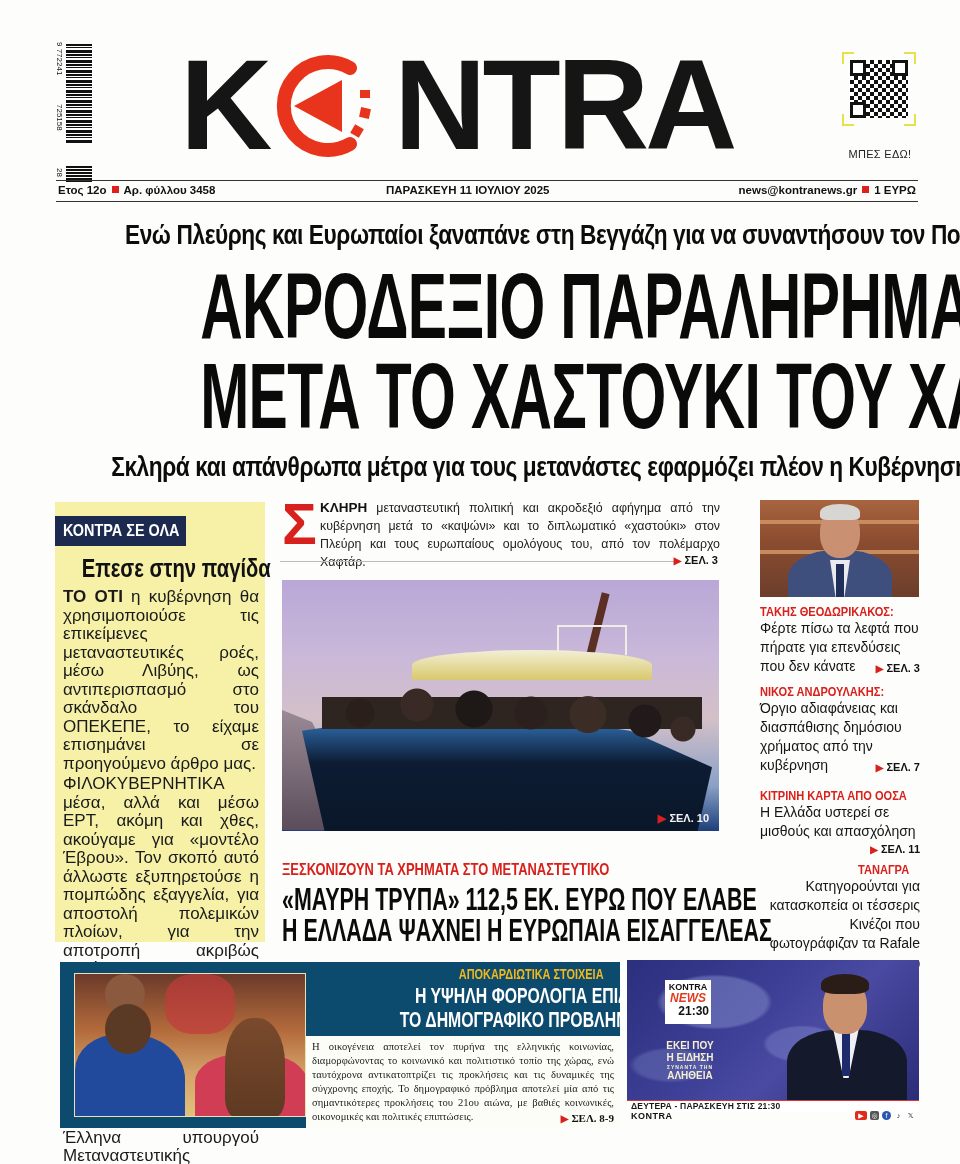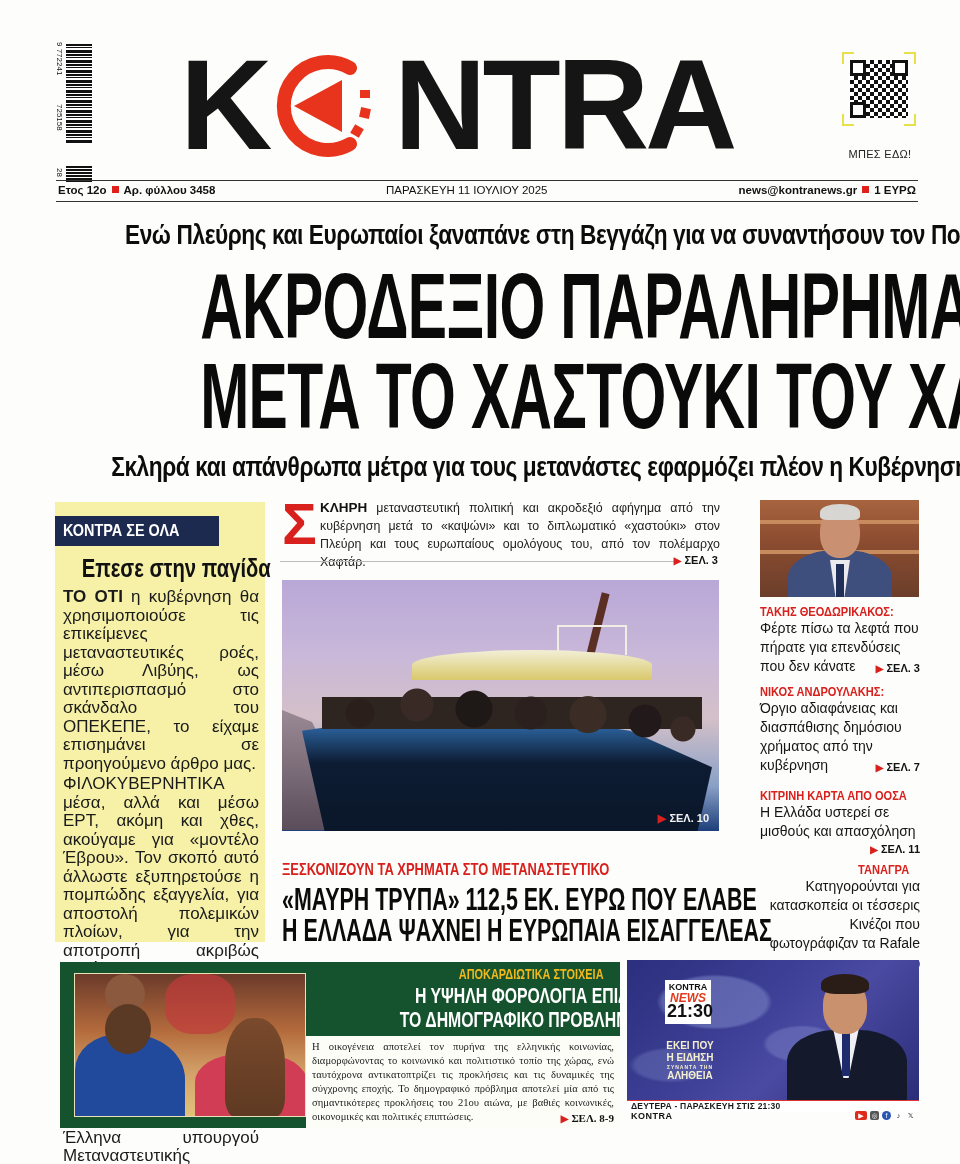--- a/index.html
+++ b/index.html
@@ -26,34 +26,34 @@
     background:
       linear-gradient(#111,#111) 0 0/16px 16px no-repeat,
       linear-gradient(#111,#111) 42px 0/16px 16px no-repeat,
       linear-gradient(#111,#111) 0 42px/16px 16px no-repeat,
       repeating-conic-gradient(#111 0 25%, #fff 0 50%) 0 0/8px 8px; }
   .qr-grid .inner { position: absolute; width: 10px; height: 10px; background: #fff; border: 3px solid #fff; }
   .qr-caption { position: absolute; left: 838px; top: 148px; width: 84px; text-align: center; font-size: 11px; color: #222; letter-spacing: 0.3px; }
 
   .dateline { position: absolute; left: 56px; top: 180px; width: 862px; height: 22px; border-top: 1.5px solid #333; border-bottom: 1.5px solid #333; }
   .dateline .left { position: absolute; left: 2px; top: 3px; font-size: 11.5px; font-weight: bold; font-family: "Liberation Sans Narrow","Liberation Sans", sans-serif; }
-  .dateline .center { position: absolute; left: 330px; top: 3px; font-size: 11.5px; font-weight: normal; text-align: right; }
+  .dateline .center { position: absolute; left: 330px; top: 3px; font-size: 11.5px; font-weight: bold; text-align: right; }
   .dateline .right { position: absolute; right: 2px; top: 3px; font-size: 11.5px; font-weight: bold; }
   .red-sq { display: inline-block; width: 7px; height: 7px; background: #e0201a; margin: 0 5px; vertical-align: 1px; }
 
   
   .kicker { position: absolute; left: 56px; top: 212px; width: 862px; text-align: center; font-weight: 900; font-size: 27px; line-height: 46px; color: #0c0c0c; transform: scaleX(0.84); transform-origin: center; white-space: nowrap; letter-spacing: -0.5px; }
   .main-head { position: absolute; left: 40px; width: 890px; text-align: center; font-weight: 900; color: #0a0a0a; white-space: nowrap; line-height: 88px; font-size: 92px; transform: scaleX(0.64); transform-origin: center; letter-spacing: -1px; }
   .main-head.l1 { top: 262px; }
   .main-head.l2 { top: 352px; }
   .sub-head { position: absolute; left: 40px; top: 446px; width: 890px; text-align: center; font-weight: 900; font-size: 27px; line-height: 42px; color: #0c0c0c; white-space: nowrap; transform: scaleX(0.84); letter-spacing: -0.5px; }
 
   
   .col-left { position: absolute; left: 55px; top: 502px; width: 210px; height: 440px; background: #f6f1a6; }
-  .col-left .tag { position: absolute; left: 0; top: 14px; height: 30px; width: 164px; background: #1d2a4f; color: #fff; font-weight: 900; font-size: 17px; line-height: 30px; padding-left: 8px; white-space: nowrap; }
+  .col-left .tag { position: absolute; left: 0; top: 14px; height: 30px; width: 131px; background: #1d2a4f; color: #fff; font-weight: 900; font-size: 17px; line-height: 30px; padding-left: 8px; white-space: nowrap; }
   .col-left .tag span { display: inline-block; transform: scaleX(0.85); transform-origin: left; }
   .col-left .title { position: absolute; left: 0; top: 50px; width: 210px; text-align: center; font-weight: 900; font-size: 26px; line-height: 32px; white-space: nowrap; }
   .col-left .title span { display: inline-block; transform: scaleX(0.78); }
   .col-left .body { position: absolute; left: 8px; top: 86px; width: 196px; font-size: 17px; line-height: 18.5px; color: #1a1a1a; text-align: justify; hyphens: auto; }
   .col-left .body p { margin-bottom: 2px; }
   .col-left .body b { font-weight: 900; }
   .col-left .body .cont { display: block; text-align: right; }
 
   
   .intro { position: absolute; left: 280px; top: 497px; width: 440px; height: 72px; }
@@ -95,21 +95,21 @@
   .portrait .tie { position: absolute; left: 76px; top: 64px; width: 8px; height: 36px; background: #1f2f5a; }
 
   .rstory { position: absolute; left: 0; width: 160px; }
   .rstory .kick { font-weight: 900; font-size: 13.5px; color: #d8201c; white-space: nowrap; }
   .rstory .kick span { display: inline-block; transform: scaleX(0.82); transform-origin: left; }
   .rstory .txt { font-size: 14px; line-height: 19px; color: #151515; }
   .rstory .see { float: right; margin-top: 2px; }
   .rstory .see-row { height: 16px; }
 
   
-  .bottom-box { position: absolute; left: 60px; top: 962px; width: 560px; height: 166px; background: #14532d; }
+  .bottom-box { position: absolute; left: 60px; top: 962px; width: 560px; height: 166px; background: #0c4a6e; }
   .bottom-box .photo { position: absolute; left: 14px; top: 11px; width: 232px; height: 144px; border: 1px solid #e9e2b6; background: linear-gradient(180deg,#6b3a2a 0%,#b46b3c 40%,#d4a269 70%,#e0c27a 100%); overflow: hidden; }
   .photo .kid1 { position: absolute; left: 0; top: 60px; width: 110px; height: 90px; background: #224a9c; border-radius: 40% 50% 0 0; }
   .photo .head1 { position: absolute; left: 30px; top: 30px; width: 46px; height: 50px; background: #5a3a24; border-radius: 50%; }
   .photo .kid2 { position: absolute; left: 120px; top: 80px; width: 112px; height: 70px; background: #d23d56; border-radius: 40% 40% 0 0; }
   .photo .hair2 { position: absolute; left: 150px; top: 44px; width: 60px; height: 100px; background: linear-gradient(180deg,#7a4a2c,#5e3922); border-radius: 45% 45% 20% 20%; }
   .photo .bg1 { position: absolute; left: 90px; top: 0; width: 70px; height: 60px; background: #c23c3c; border-radius: 40%; opacity: 0.7; }
   .photo .bg2 { position: absolute; left: 30px; top: 0; width: 40px; height: 40px; background: #8b5a3e; border-radius: 50%; }
 
   .bottom-box .kick { position: absolute; left: 246px; top: 4px; width: 298px; text-align: right; font-weight: 900; font-size: 14px; color: #f0b81c; white-space: nowrap; }
   .bottom-box .kick span { display: inline-block; transform: scaleX(0.78); transform-origin: right; }
@@ -119,21 +119,21 @@
   .bottom-box .head.l2 { top: 46px; }
   .bottom-box .textbox { position: absolute; left: 246px; top: 74px; width: 314px; height: 92px; background: #fdfdf8; padding: 4px 6px 0 6px; font-family: "Liberation Serif", serif; font-size: 10.6px; line-height: 14px; color: #222; text-align: justify; }
   .bottom-box .textbox .see { float: right; margin-top: 1px; }
 
   
   .tv-promo { position: absolute; left: 627px; top: 960px; width: 292px; height: 140px; background: linear-gradient(135deg,#2c2f7d 0%,#3c3f95 40%,#4a4aa2 60%,#2b2d78 100%); overflow: hidden; }
   .tv-promo .map { position: absolute; inset: 0; background: radial-gradient(ellipse at 30% 30%, rgba(140,150,210,0.45) 0 18%, transparent 20%), radial-gradient(ellipse at 60% 60%, rgba(140,150,210,0.35) 0 14%, transparent 16%), radial-gradient(ellipse at 15% 75%, rgba(140,150,210,0.3) 0 10%, transparent 12%); }
   .tv-logo { position: absolute; left: 38px; top: 20px; width: 46px; height: 44px; background: #fff; padding: 2px; }
   .tv-logo .brand { font-weight: 900; font-size: 9px; line-height: 10px; color: #111; text-align: center; }
   .tv-logo .news { font-weight: 900; font-size: 12px; line-height: 12px; color: #e33a1d; text-align: center; font-style: italic; }
-  .tv-logo .time { font-weight: 900; font-size: 18px; line-height: 14px; color: #111; text-align: left; }
+  .tv-logo .time { font-weight: 900; font-size: 12px; line-height: 14px; color: #111; text-align: right; }
   .tv-slogan { position: absolute; left: 28px; top: 80px; width: 70px; text-align: center; color: #f5f0d0; font-weight: bold; }
   .tv-slogan .a { font-size: 10px; line-height: 12px; }
   .tv-slogan .b { font-size: 5px; line-height: 6px; letter-spacing: 1px; }
   .anchor { position: absolute; left: 160px; top: 10px; width: 120px; height: 130px; }
   .anchor .suit { position: absolute; left: 0; top: 60px; width: 120px; height: 80px; background: #141a2c; border-radius: 40% 40% 0 0; }
   .anchor .shirt { position: absolute; left: 46px; top: 58px; width: 26px; height: 50px; background: #eef0f5; clip-path: polygon(0 0,100% 0,60% 100%,40% 100%); }
   .anchor .tie { position: absolute; left: 55px; top: 62px; width: 8px; height: 44px; background: #1d2a6b; }
   .anchor .face { position: absolute; left: 36px; top: 10px; width: 44px; height: 54px; background: #c9916e; border-radius: 45%; }
   .anchor .hair { position: absolute; left: 34px; top: 4px; width: 48px; height: 20px; background: #2a1c16; border-radius: 50% 50% 30% 30%; }
   .tv-strip { position: absolute; left: 627px; top: 1100px; width: 292px; height: 12px; background: #fff; border-top: 1px solid #d33; }

